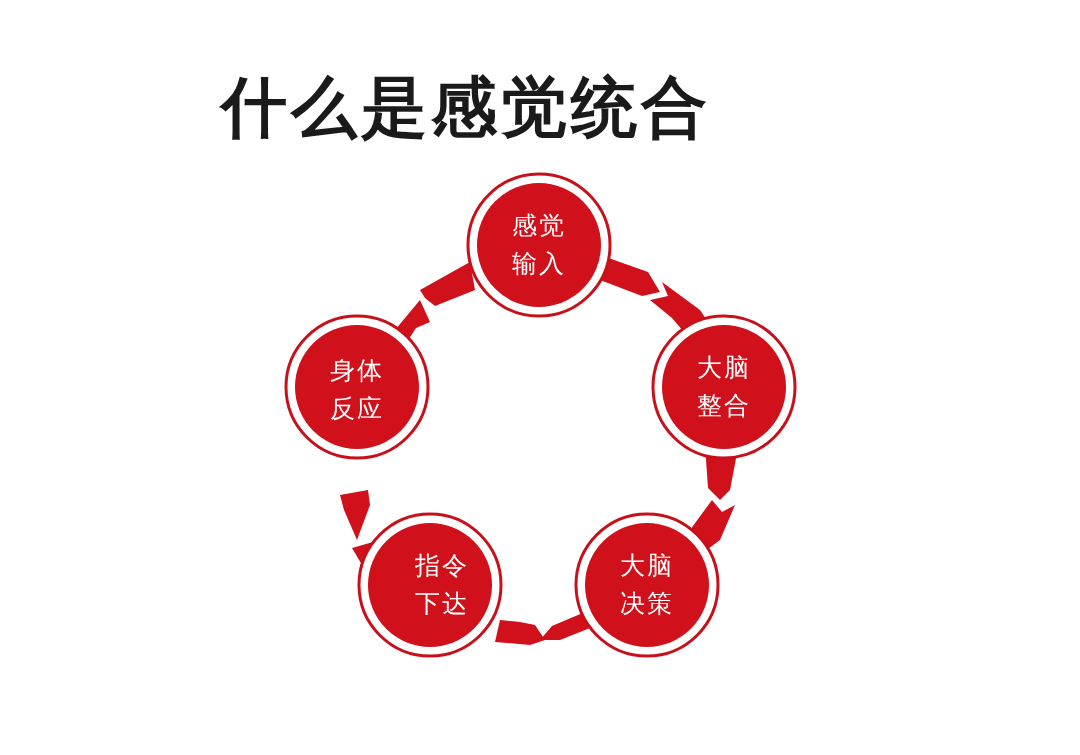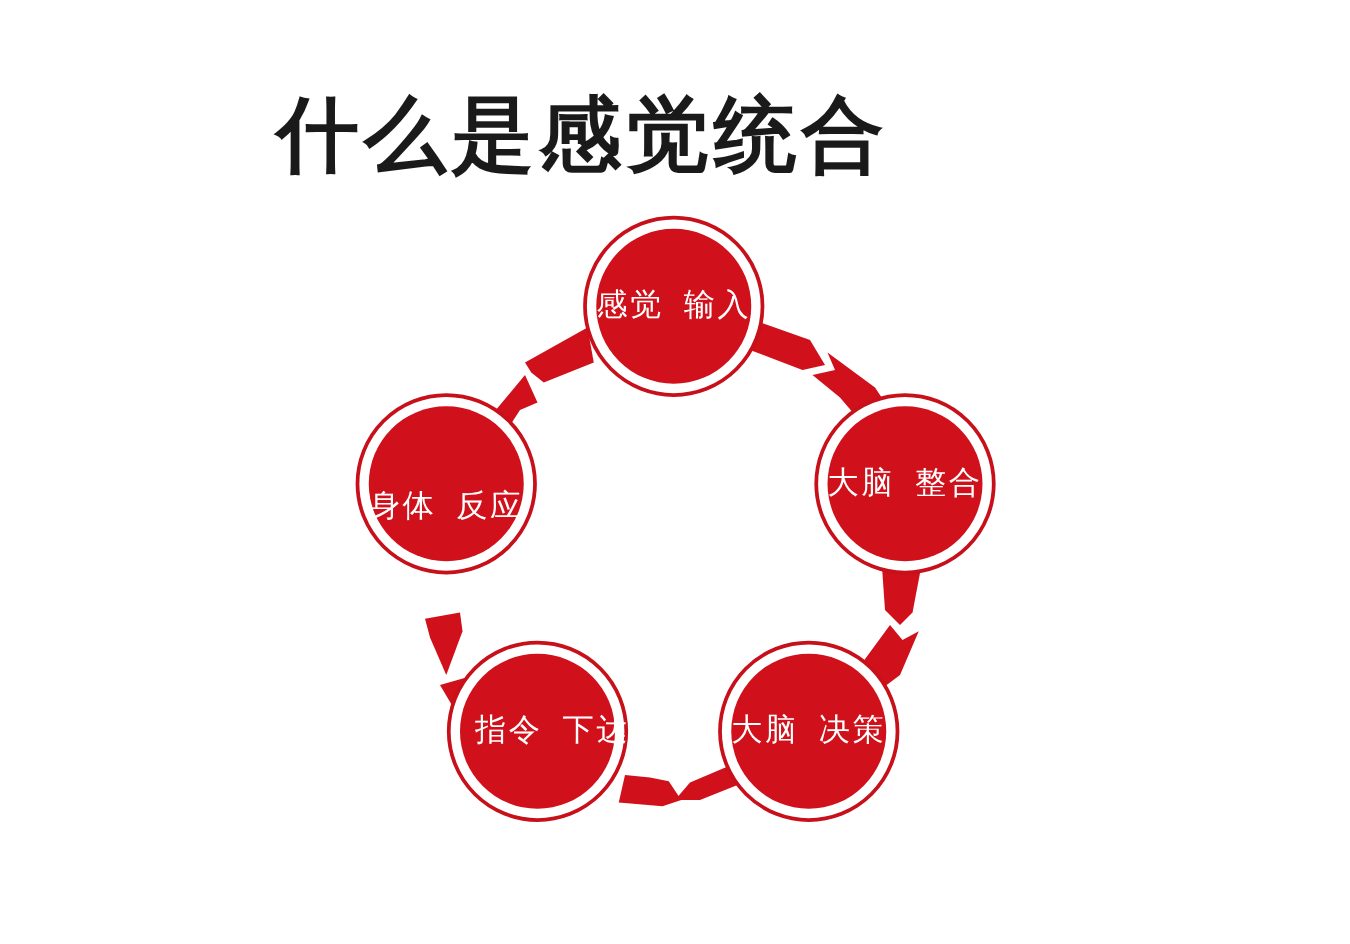--- a/index.html
+++ b/index.html
@@ -2,22 +2,22 @@
 <html><head>
 <meta charset="utf-8">
 <style>
   html, body { margin: 0; padding: 0; background: #ffffff; }
   body { width: 1080px; height: 755px; position: relative; overflow: hidden;
          font-family: "DejaVu Sans", "Liberation Sans", sans-serif; }
   .title { position: absolute; top: 48px; left: 0; width: 932px; text-align: center;
            font-size: 66px; font-weight: bold; color: #1a1a1a; letter-spacing: 4px; line-height: 80px; margin-top: 20px; }
   svg.diagram { position: absolute; left: 0; top: 0; }
   .node { position: absolute; width: 124px; height: 124px; border-radius: 50%;
-          display: flex; align-items: center; justify-content: space-between;
-          color: #ffffff; font-size: 25px; line-height: 38px; letter-spacing: 2px; font-family: Liberation Serif, serif; }
+          display: flex; flex-direction: column; align-items: center; justify-content: center;
+          color: #ffffff; font-size: 25px; line-height: 38px; letter-spacing: 2px; }
 </style>
 </head>
 <body>
 
 <div class="title">什么是感觉统合</div>
 
 <svg class="diagram" width="1080" height="755" viewBox="0 0 1080 755">
 
   <g fill="#d0101a">
 
@@ -61,16 +61,16 @@
   <span>整合</span>
 </div>
 <div class="node" style="left:585px; top:523px;">
   <span>大脑</span>
   <span>决策</span>
 </div>
 <div class="node" style="left:380px; top:523px;">
   <span>指令</span>
   <span>下达</span>
 </div>
-<div class="node" style="left:295px; top:344px;">
+<div class="node" style="left:295px; top:328px;">
   <span>身体</span>
   <span>反应</span>
 </div>
 
 </body></html>

